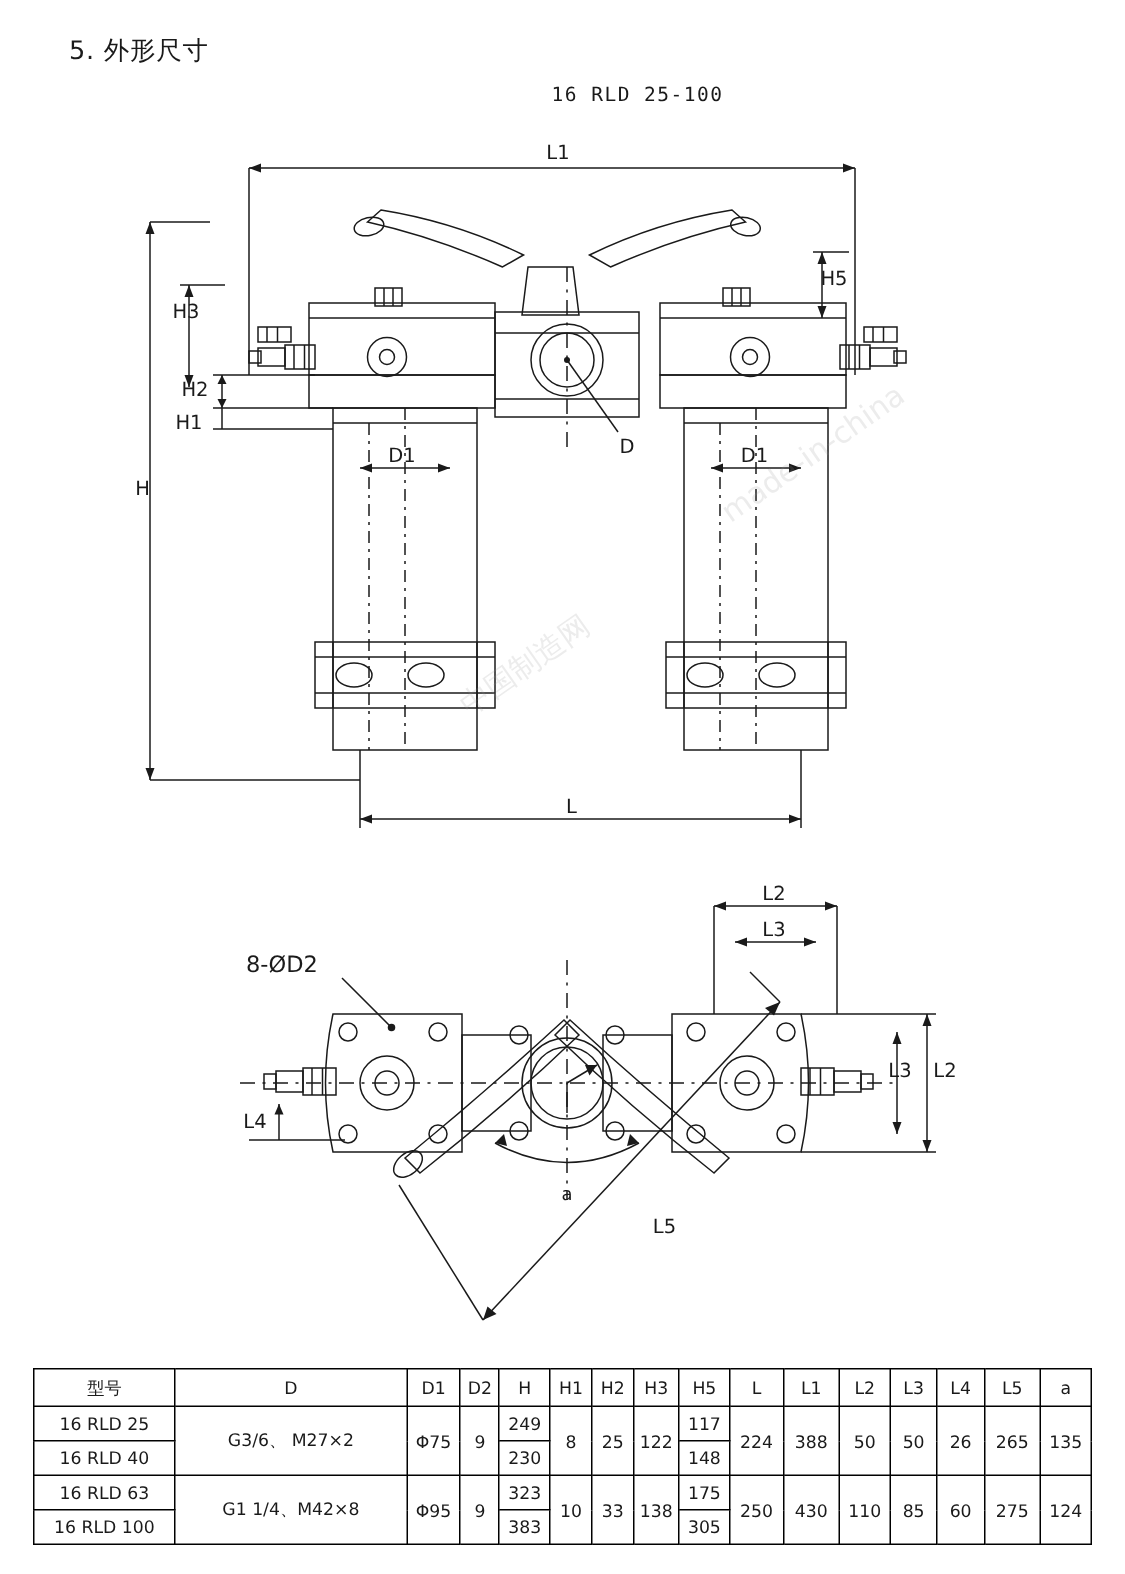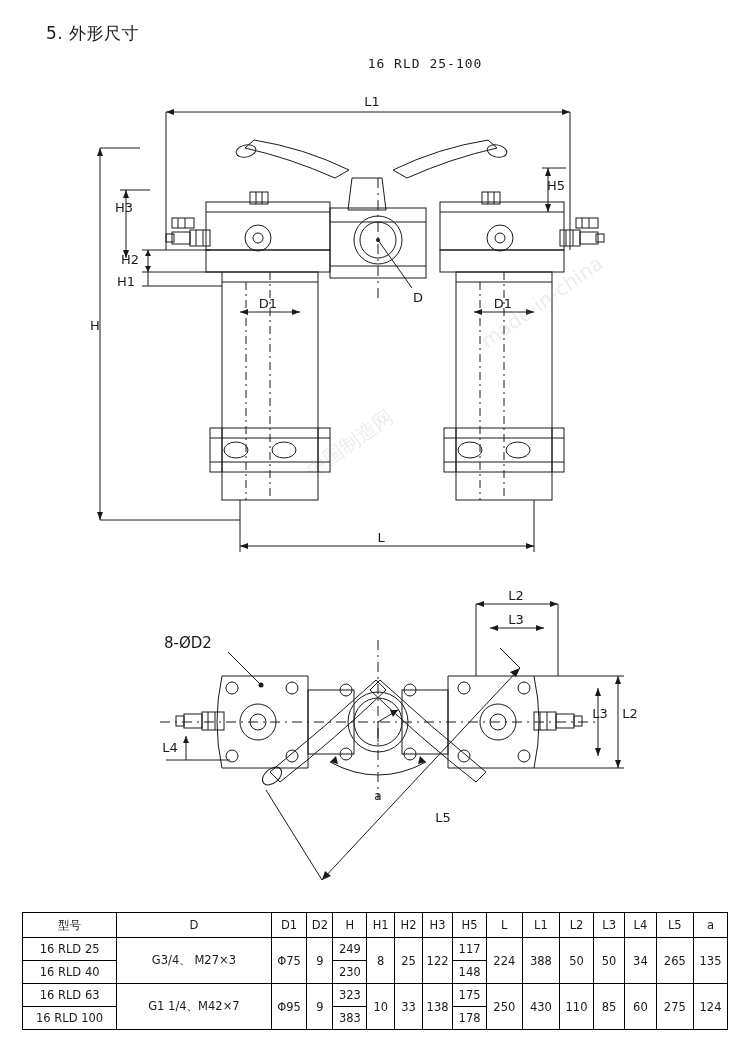--- a/index.html
+++ b/index.html
@@ -361,63 +361,63 @@
         <td class="col-l3">L3</td>
         <td class="col-l4">L4</td>
         <td class="col-l5">L5</td>
         <td class="col-a">a</td>
       </tr>
     </thead>
     <tbody>
 
       <tr>
         <td class="nowrap">16 RLD 25</td>
-        <td class="nowrap" rowspan="2">G3/4、  M27×3</td>
+        <td class="nowrap" rowspan="2">G3/6、  M27×2</td>
         <td rowspan="2">Φ75</td>
         <td rowspan="2">9</td>
         <td>249</td>
         <td rowspan="2">8</td>
         <td rowspan="2">25</td>
         <td rowspan="2">122</td>
         <td>117</td>
         <td rowspan="2">224</td>
         <td rowspan="2">388</td>
         <td rowspan="2">50</td>
         <td rowspan="2">50</td>
-        <td rowspan="2">34</td>
+        <td rowspan="2">26</td>
         <td rowspan="2">265</td>
         <td rowspan="2">135</td>
       </tr>
 
       <tr>
         <td class="nowrap">16 RLD 40</td>
         <td>230</td>
         <td>148</td>
       </tr>
 
       <tr>
         <td class="nowrap">16 RLD 63</td>
-        <td class="nowrap" rowspan="2">G1 1/4、M42×7</td>
+        <td class="nowrap" rowspan="2">G1 1/4、M42×8</td>
         <td rowspan="2">Φ95</td>
         <td rowspan="2">9</td>
         <td>323</td>
         <td rowspan="2">10</td>
         <td rowspan="2">33</td>
         <td rowspan="2">138</td>
         <td>175</td>
         <td rowspan="2">250</td>
         <td rowspan="2">430</td>
         <td rowspan="2">110</td>
         <td rowspan="2">85</td>
         <td rowspan="2">60</td>
         <td rowspan="2">275</td>
         <td rowspan="2">124</td>
       </tr>
 
       <tr>
         <td class="nowrap">16 RLD 100</td>
         <td>383</td>
-        <td>178</td>
+        <td>305</td>
       </tr>
     </tbody>
   </table>
 
 </div>
 
 </body></html>

